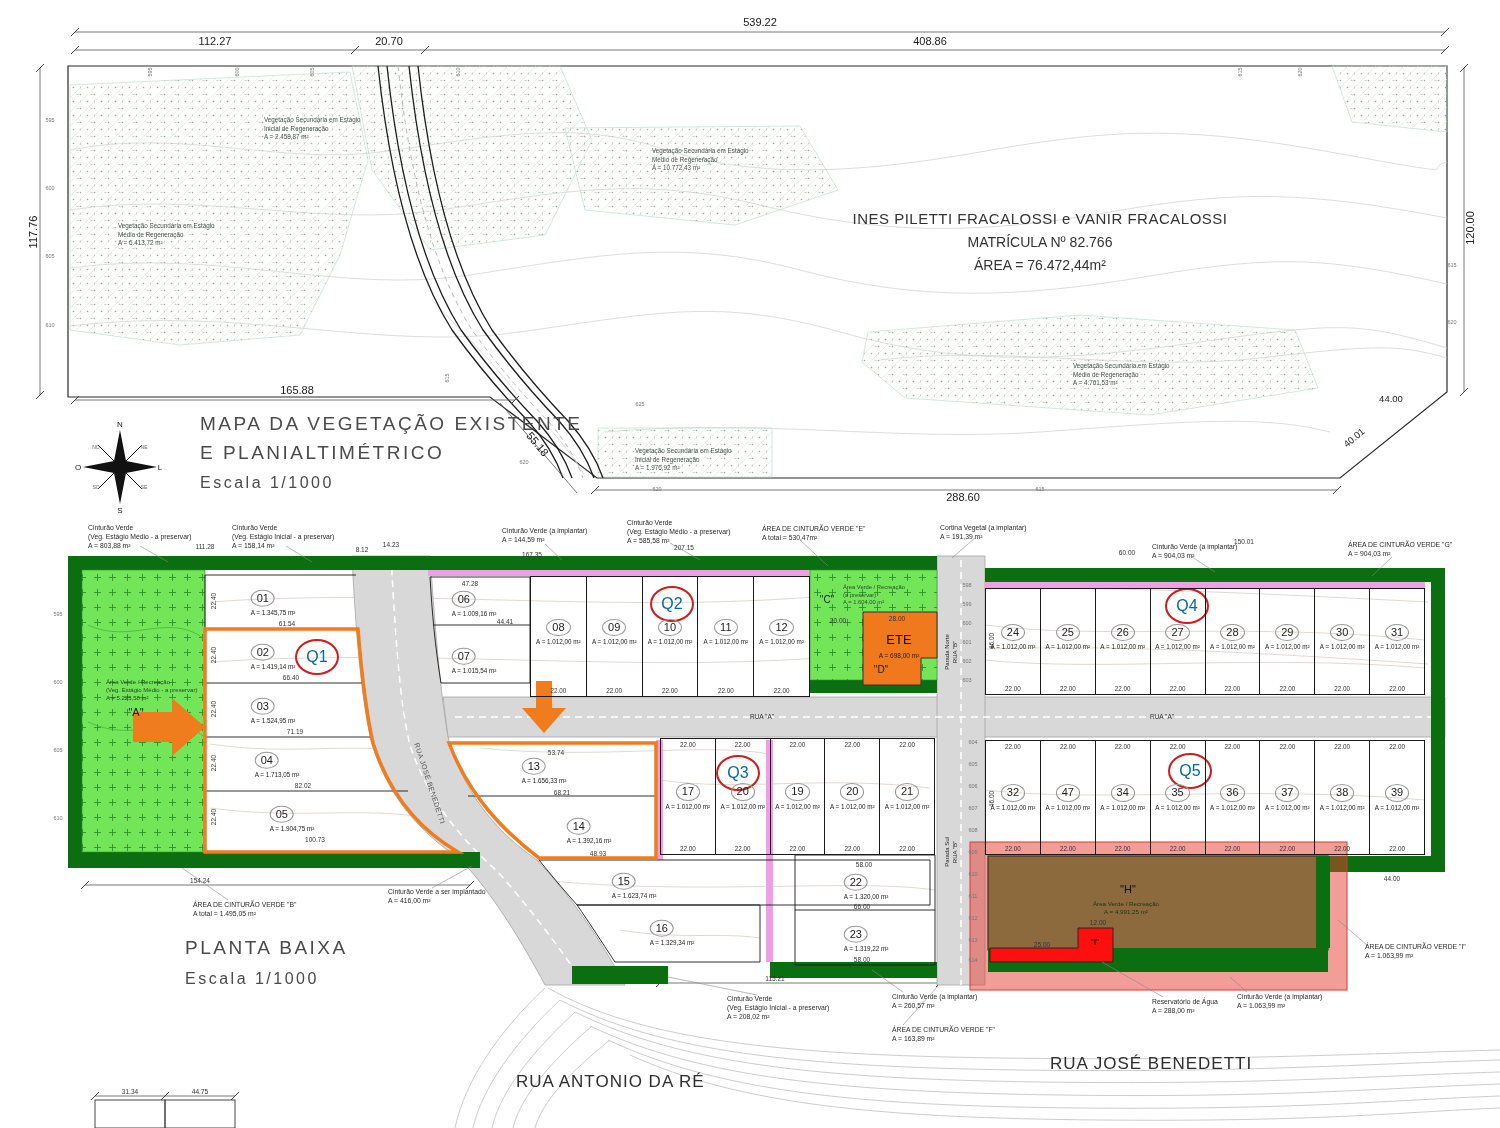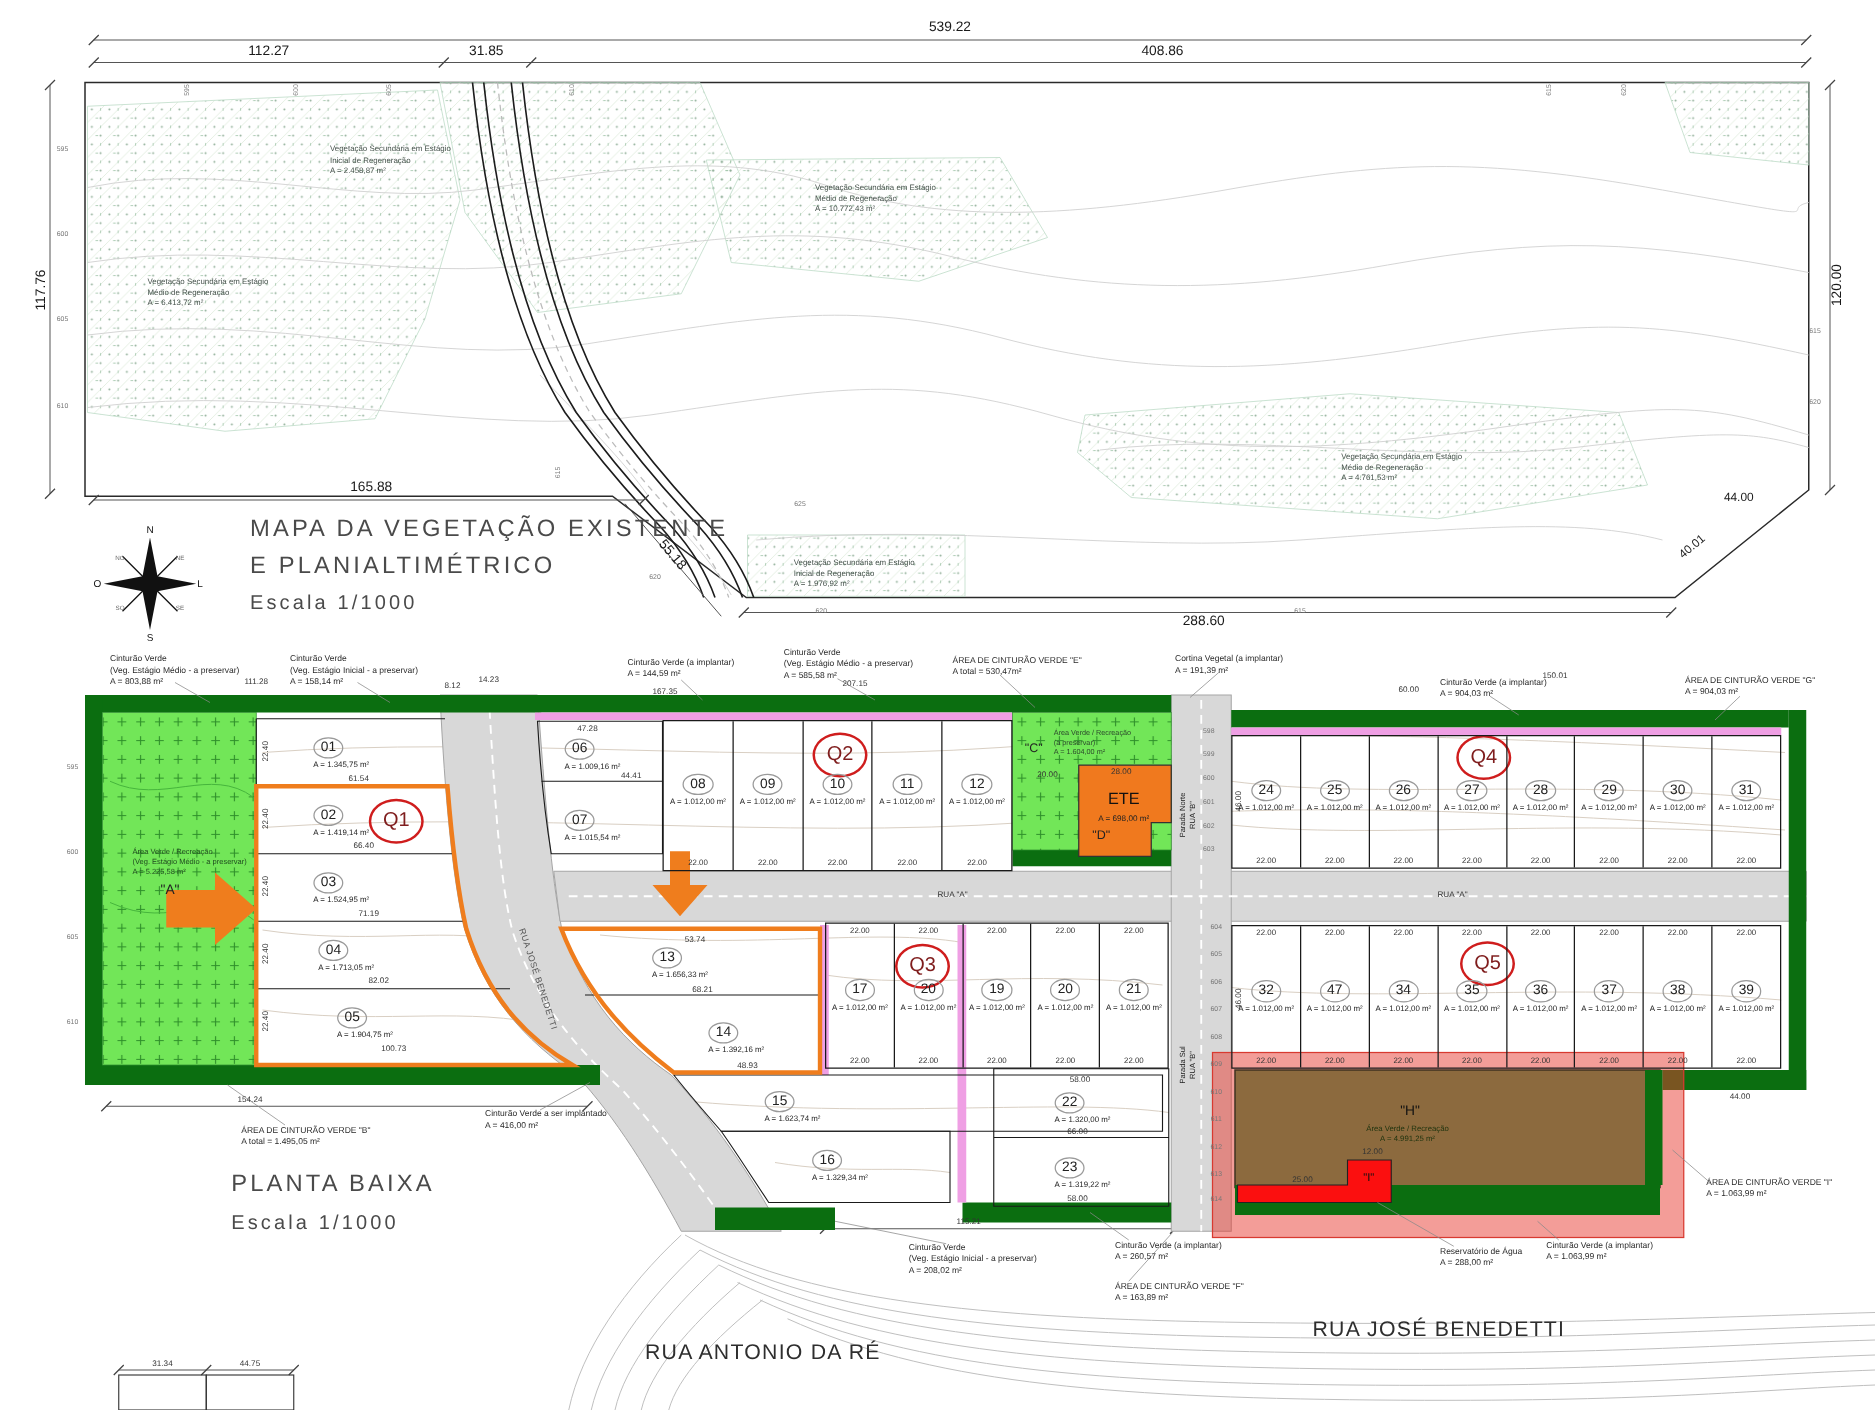--- a/index.html
+++ b/index.html
@@ -25,21 +25,21 @@
   .cnum{display:inline-block;font-size:11px;color:#222;border:1px solid #9a9a9a;
         border-radius:50%;padding:0 5px;line-height:1.4;background:transparent;}
   .carea{font-size:6.3px;color:#222;margin-top:2px;white-space:nowrap;}
   .cellrow{position:absolute;display:flex;border:1.2px solid #1a1a1a;box-sizing:border-box;}
   .cell{flex:1;display:flex;flex-direction:column;align-items:center;border-right:1px solid #1a1a1a;min-width:0;}
   .cell:last-child{border-right:none;}
   .cdim{font-size:6.3px;color:#333;margin-top:2px;}
   .cbot{font-size:6.3px;color:#333;margin-top:auto;margin-bottom:2px;}
   .cell .cnum{margin-top:auto;}
   .qcircle{position:absolute;width:40px;height:32px;border:2px solid #cf1d1d;border-radius:50%;
-           color:#7f1d1d;display:flex;align-items:center;justify-content:center;font-size:16px;
+           color:#0369a1;display:flex;align-items:center;justify-content:center;font-size:16px;
            transform:translate(-50%,-50%);}
   .streetbig{font-size:17px;letter-spacing:1px;color:#2e2e2e;}
   .compassl{font-size:8px;color:#111;}
   .compasss{font-size:5px;color:#666;}
 </style>
 </head>
 <body>
 
 <div class="page">
 
@@ -198,21 +198,21 @@
 
     <g fill="none" stroke="#333" stroke-width="0.9">
       <rect x="95" y="1100" width="70" height="28"></rect>
       <rect x="165" y="1100" width="70" height="28"></rect>
     </g>
   </g>
 </svg>
 
 <div class="abs dim c" style="left:760px;top:22px">539.22</div>
 <div class="abs dim c" style="left:215px;top:41px">112.27</div>
-<div class="abs dim c" style="left:389px;top:41px">31.85</div>
+<div class="abs dim c" style="left:389px;top:41px">20.70</div>
 <div class="abs dim c" style="left:930px;top:41px">408.86</div>
 <div class="abs dim cr90" style="left:33px;top:232px">117.76</div>
 <div class="abs dim cr90" style="left:1470px;top:228px">120.00</div>
 <div class="abs dim c" style="left:297px;top:390px">165.88</div>
 <div class="abs dim" style="left:524px;top:438px;transform:rotate(50deg)">55.18</div>
 <div class="abs dim c" style="left:963px;top:497px">288.60</div>
 <div class="abs dim9 c" style="left:1391px;top:398px">44.00</div>
 <div class="abs dim9" style="left:1342px;top:432px;transform:rotate(-40deg)">40.01</div>
 
 <div class="abs veglab" style="left:264px;top:116px">
@@ -234,20 +234,25 @@
   <div>Vegetação Secundária em Estágio</div>
       <div>Médio de Regeneração</div>
       <div>A = 4.761,53 m²</div>
 </div>
 <div class="abs veglab" style="left:635px;top:447px">
   <div>Vegetação Secundária em Estágio</div>
       <div>Inicial de Regeneração</div>
       <div>A = 1.976,92 m²</div>
 </div>
 
+<div class="abs owner" style="left:810px;top:210px;width:460px">
+  <div class="o1">INES PILETTI FRACALOSSI e VANIR FRACALOSSI</div>
+  <div class="o2">MATRÍCULA Nº 82.766</div>
+  <div class="o3">ÁREA = 76.472,44m²</div>
+</div>
 
 <div class="abs maptitle" style="left:200px;top:410px">
   <div class="m1">MAPA DA VEGETAÇÃO EXISTENTE</div>
   <div class="m1">E PLANIALTIMÉTRICO</div>
   <div class="m2">Escala 1/1000</div>
 </div>
 
 <div class="abs compassl c" style="left:120px;top:424px">N</div>
 <div class="abs compassl c" style="left:120px;top:510px">S</div>
 <div class="abs compassl c" style="left:78px;top:467px">O</div>

